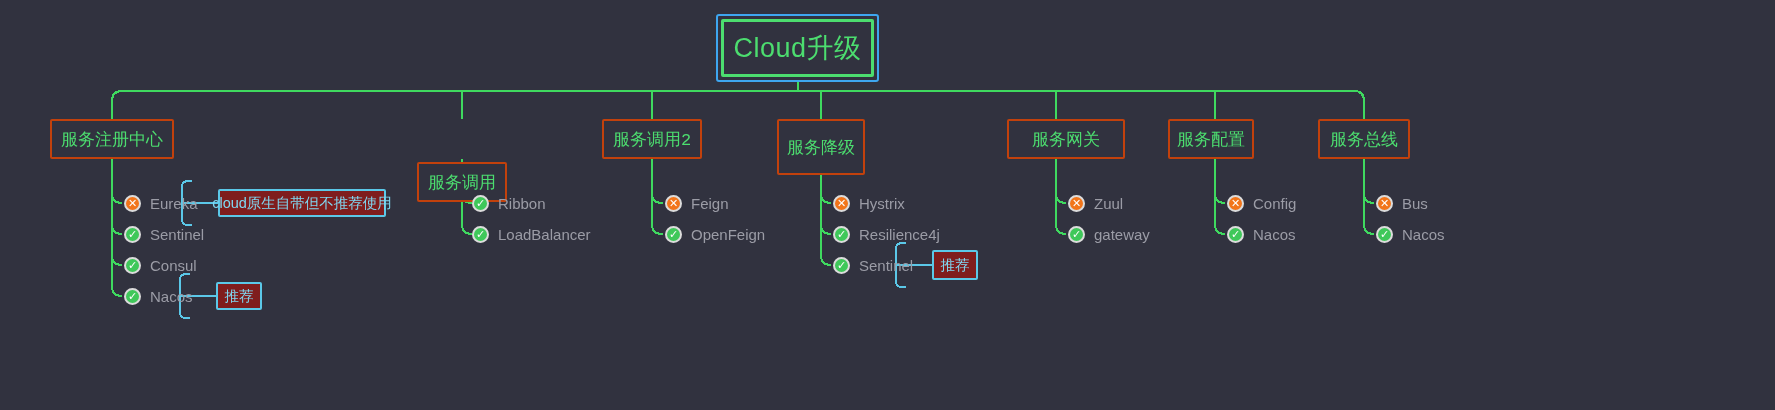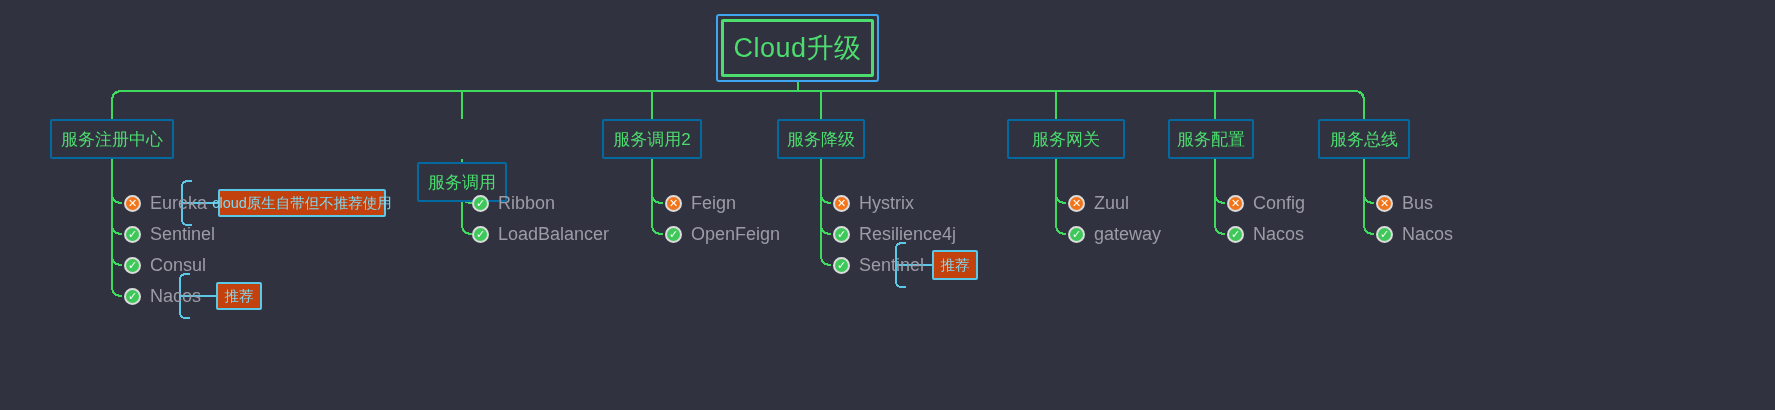--- a/index.html
+++ b/index.html
@@ -29,27 +29,28 @@
     display:flex;align-items:center;justify-content:center;
     color:#4cdd6f;
     font-size:27px;
     letter-spacing:.5px;
   }
 
   
   .l1-node{
     position:absolute;
     box-sizing:border-box;
-    border:2px solid #0369a1;
+    border:2px solid #c2410c;
     border-radius:2px;
     background:#31323f;
     display:flex;align-items:center;justify-content:center;
     color:#4cdd6f;
     font-size:17px;
     white-space:nowrap;
+    font-family:Liberation Mono, monospace;
   }
 
   
   .leaf{
     position:absolute;
     display:flex;align-items:center;
     white-space:nowrap;
     height:20px;
   }
   .badge-icon{
@@ -59,30 +60,30 @@
     box-sizing:border-box;
     flex:0 0 auto;
     border:2px solid #dcdcdc;
     line-height:1;
   }
   .badge-icon.ok{background:#3fc85a;}
   .badge-icon.no{background:#f2751a;}
   .leaf-label{
     margin-left:9px;
     color:#9b9ca6;
-    font-size:18px;
+    font-size:15px;
   }
 
   
   .note{
     position:absolute;
     box-sizing:border-box;
     border:2px solid #5bc8e8;
     border-radius:2px;
-    background:#c2410c;
+    background:#7f1d1d;
     color:#7fd8f2;
     display:flex;align-items:center;justify-content:center;
     font-size:14.5px;
     white-space:nowrap;
   }
 </style>
 </head>
 <body>
 
 <div id="stage">
@@ -179,21 +180,21 @@
         <span>服务调用2</span>
       </div>
       <div class="leaf" style="left: 665px; top: 193px;">
         <span class="badge-icon no">✕</span>
         <span class="leaf-label">Feign</span>
       </div>
       <div class="leaf" style="left: 665px; top: 224px;">
         <span class="badge-icon ok">✓</span>
         <span class="leaf-label">OpenFeign</span>
       </div>
-      <div class="l1-node" style="left: 777px; top: 119px; width: 88px; height: 40px;">
+      <div class="l1-node" style="left: 777px; top: 119px; width: 88px; height: 56px;">
         <span>服务降级</span>
       </div>
       <div class="leaf" style="left: 833px; top: 193px;">
         <span class="badge-icon no">✕</span>
         <span class="leaf-label">Hystrix</span>
       </div>
       <div class="leaf" style="left: 833px; top: 224px;">
         <span class="badge-icon ok">✓</span>
         <span class="leaf-label">Resilience4j</span>
       </div>

